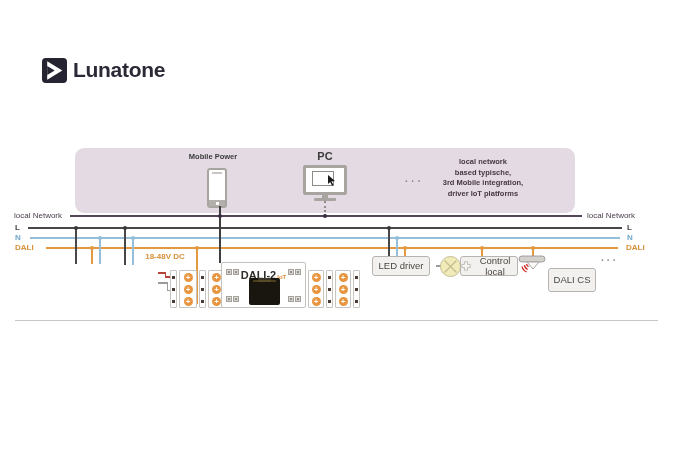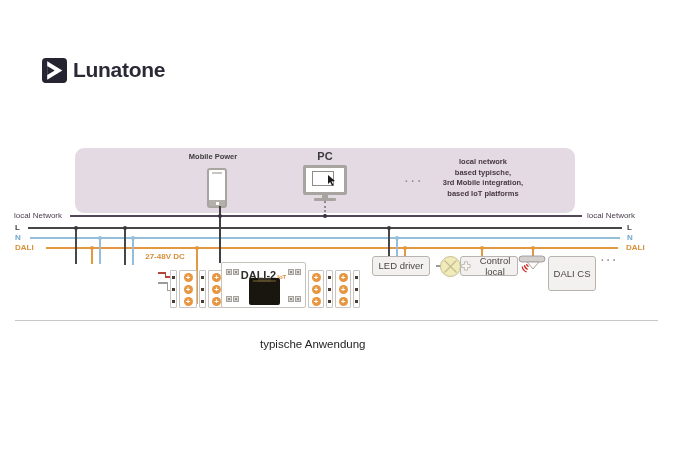--- a/index.html
+++ b/index.html
@@ -57,21 +57,21 @@
   </div>
   <div class="abs" style="left:322px;top:194px;width:6px;height:4px;background:#a8a5a1;"></div>
   <div class="abs" style="left:314px;top:198px;width:22px;height:3px;background:#a8a5a1;border-radius:1px;"></div>
 
   <div class="abs" style="left:405px;top:176px;font-size:10px;font-weight:bold;color:#8f8c88;letter-spacing:3px;">···</div>
 
   <div class="abs cloudtxt" style="left:408px;top:157px;width:150px;text-align:center;font-size:7.5px;line-height:10.5px;font-weight:bold;color:#453642;">
     <span>local network</span>
     <span>based typische,</span>
     <span>3rd Mobile integration,</span>
-    <span>based IoT platforms</span>
+    <span>driver IoT platforms</span>
   </div>
 
   <div class="hl" style="left:70px;top:215px;width:512px;height:2px;background:#544659;"></div>
   <div class="hl" style="left:28px;top:227px;width:594px;background:#47474a;"></div>
   <div class="hl" style="left:30px;top:237px;width:590px;background:#94bed9;"></div>
   <div class="hl" style="left:46px;top:247px;width:572px;background:#e2993f;"></div>
 
   <div class="lbl" style="left:14px;top:211px;color:#4a3d4c;">local Network</div>
   <div class="lbl" style="left:15px;top:223px;color:#3f3f42;font-weight:bold;">L</div>
   <div class="lbl" style="left:15px;top:233px;color:#6fa8cc;font-weight:bold;">N</div>
@@ -109,21 +109,21 @@
   <div class="dot" style="left:131px;top:236px;background:#94bed9;"></div>
   <div class="dot" style="left:395px;top:236px;background:#94bed9;"></div>
   <div class="dot" style="left:90px;top:246px;background:#e2993f;"></div>
   <div class="dot" style="left:195px;top:246px;background:#e2993f;"></div>
   <div class="dot" style="left:403px;top:246px;background:#e2993f;"></div>
   <div class="dot" style="left:480px;top:246px;background:#e2993f;"></div>
   <div class="dot" style="left:531px;top:246px;background:#e2993f;"></div>
 
 
 
-  <div class="abs" style="left:134px;top:252px;width:62px;text-align:center;font-size:8px;font-weight:bold;color:#d8903a;">27-48V DC</div>
+  <div class="abs" style="left:134px;top:252px;width:62px;text-align:center;font-size:8px;font-weight:bold;color:#d8903a;">18-48V DC</div>
 
   <div class="hl" style="left:158px;top:272px;width:8px;background:#b5443a;"></div>
   <div class="vl" style="left:164.5px;top:272px;height:5px;background:#b5443a;"></div>
   <div class="hl" style="left:164.5px;top:276px;width:7px;background:#b5443a;"></div>
   <div class="hl" style="left:158px;top:282px;width:10px;background:#9b9b9b;"></div>
   <div class="vl" style="left:166.5px;top:282px;height:9px;background:#9b9b9b;"></div>
   <div class="hl" style="left:166.5px;top:289.5px;width:5px;background:#9b9b9b;"></div>
 
   <div class="module" style="left:170px;top:270px;width:7px;height:38px;">
     <div class="pin"></div>
@@ -205,22 +205,21 @@
   </div>
 
   <svg class="abs" style="left:518px;top:252px;" width="30" height="26" viewBox="0 0 30 26">
     <rect x="1" y="4" width="26" height="6" rx="3" fill="#d4d1cc" stroke="#918e97" stroke-width="0.8"></rect>
     <polygon points="9,10 21,10 15,17" fill="#fbfaf8" stroke="#a8a5a0" stroke-width="1"></polygon>
     <path d="M4.2,14.5 a7,7 0 0 0 4.5,5.5" fill="none" stroke="#c9251d" stroke-width="1.3"></path>
     <path d="M6.4,13.2 a5,5 0 0 0 3.2,4.1" fill="none" stroke="#c9251d" stroke-width="1.3"></path>
     <path d="M8.6,12 a3,3 0 0 0 2,2.6" fill="none" stroke="#c9251d" stroke-width="1.3"></path>
   </svg>
 
-  <div class="box" style="left:548px;top:256px;width:48px;height:35px;">
+  <div class="box" style="left:548px;top:268px;width:48px;height:24px;">
     <span>DALI CS</span>
   </div>
 
   <div class="abs" style="left:601px;top:255px;font-size:10px;font-weight:bold;color:#8f8c88;letter-spacing:2.5px;">···</div>
 
   <div class="abs" style="left:15px;top:320px;width:643px;height:1px;background:#cac8c6;"></div>
-  <div class="abs" style="left:260px;top:338px;font-size:11.5px;color:#1d1d1d;">typische Anwendung</div>
 
 </div>
 
 </body></html>

